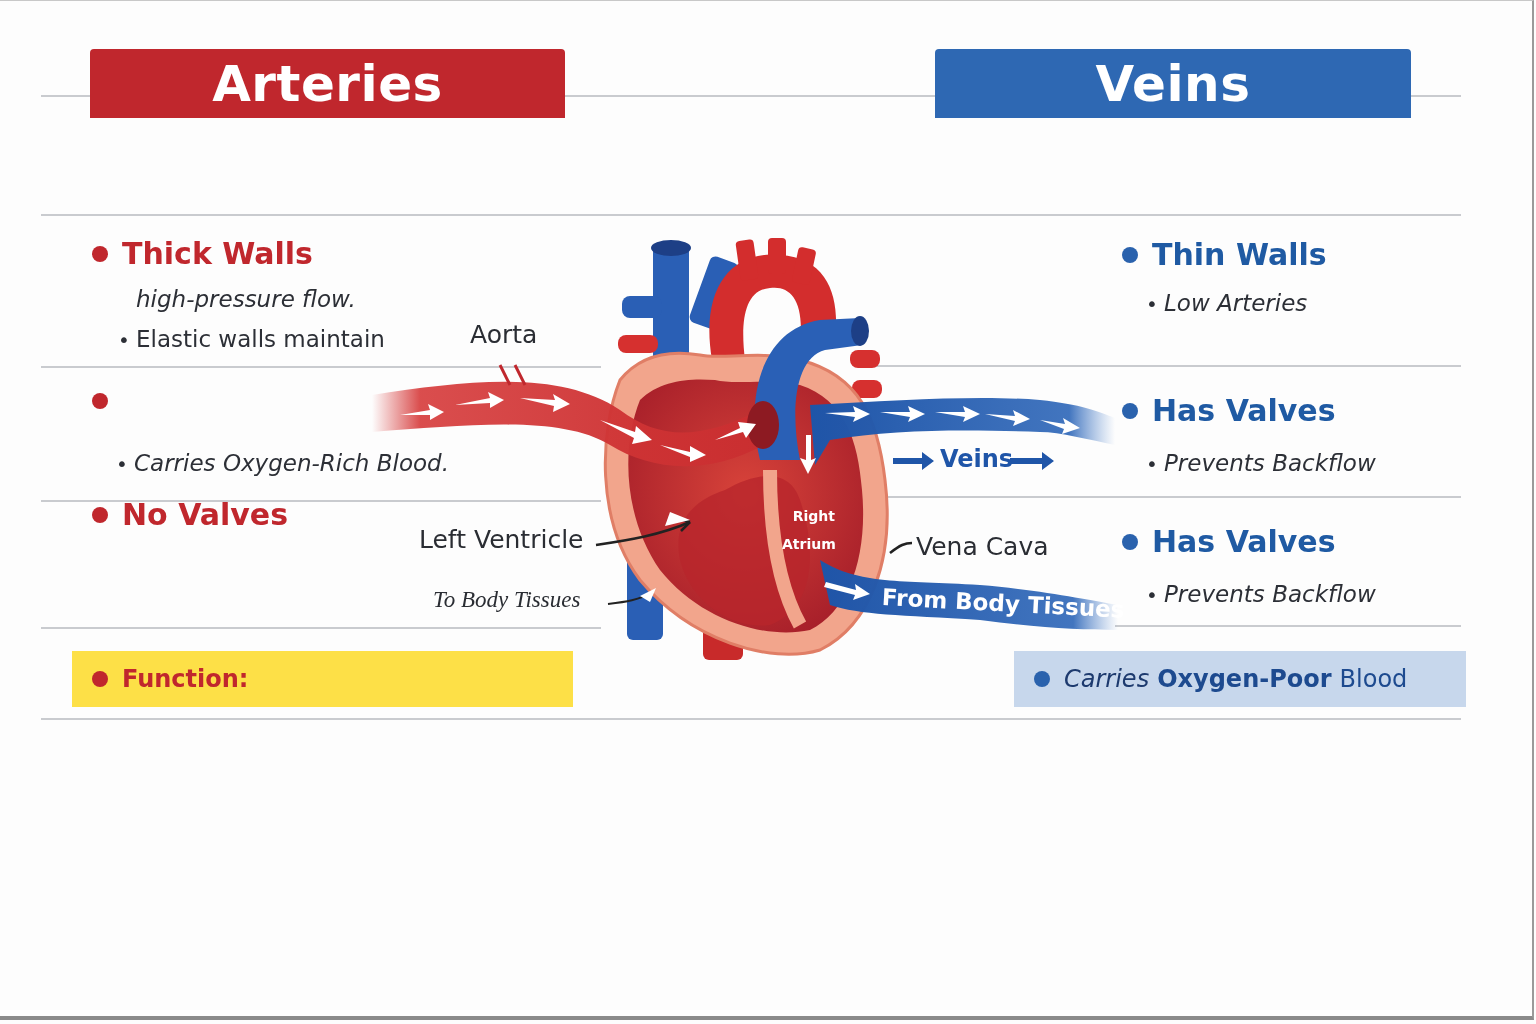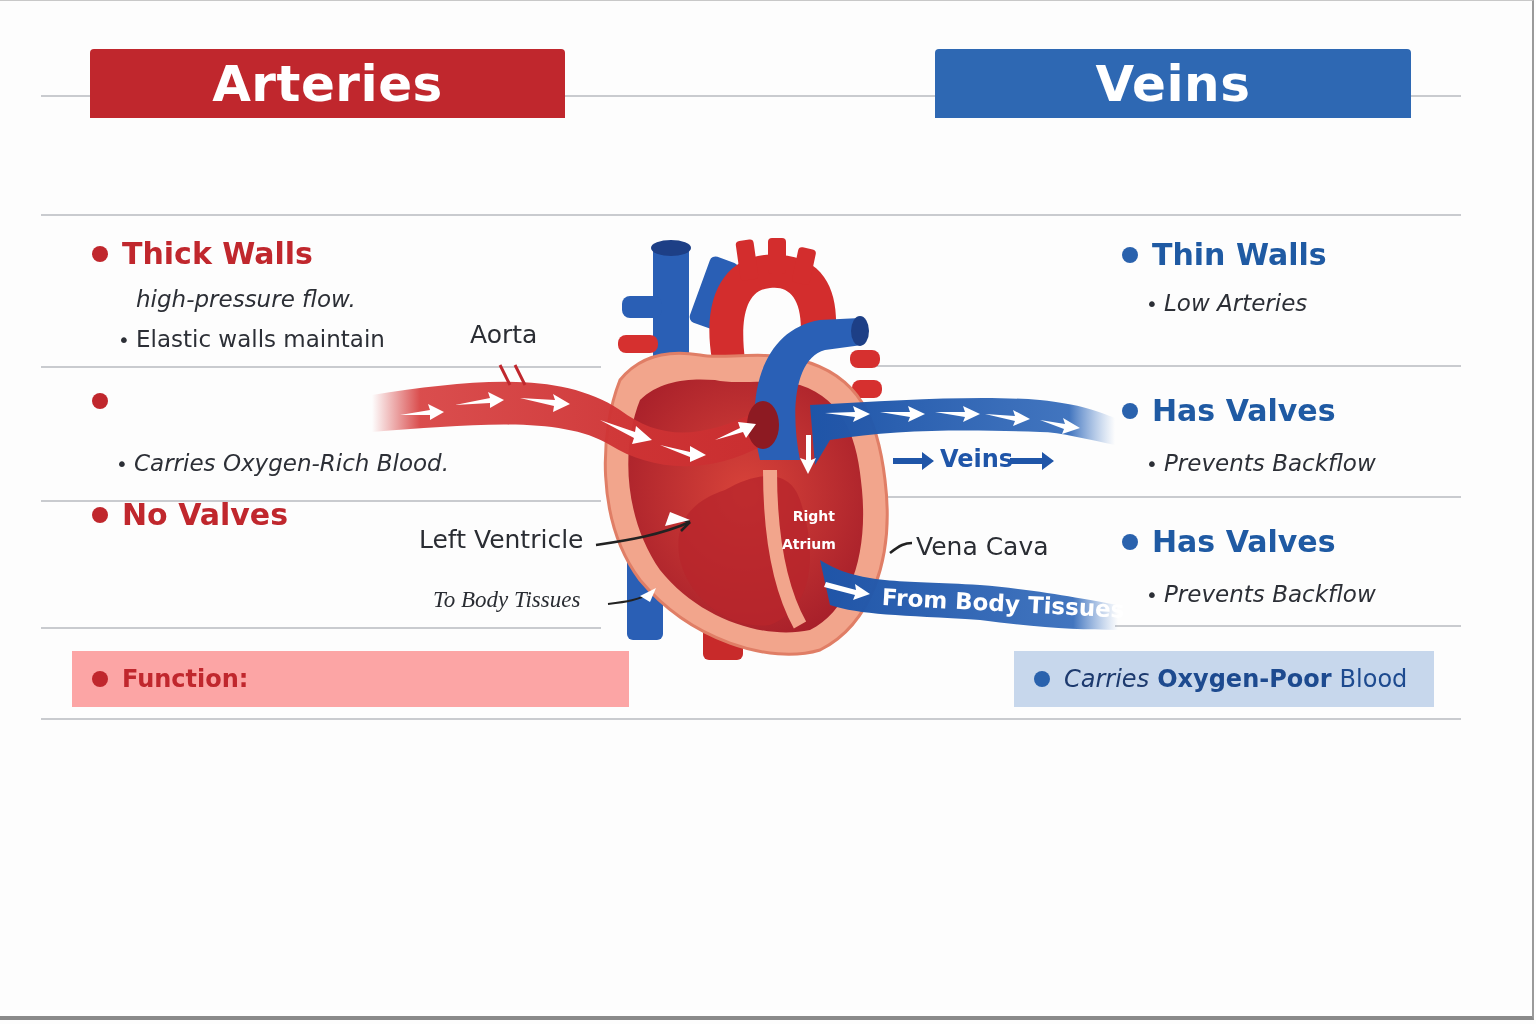--- a/index.html
+++ b/index.html
@@ -13,22 +13,22 @@
   .h-vein{left:935px;width:476px;background:#2e68b3;}
   .item{position:absolute;}
   .title{font-weight:bold;font-size:30px;display:flex;align-items:center;white-space:nowrap;}
   .dot{display:inline-block;width:16px;height:16px;border-radius:50%;margin-right:14px;}
   .red{color:#c0272d;} .red .dot,.dot.red-bg{background:#c0272d;}
   .blue{color:#1f5aa3;} .blue .dot,.dot.blue-bg{background:#2a62ad;}
   .sub{font-size:23px;color:#2c2f36;margin-top:6px;white-space:nowrap;line-height:34px;}
   .sub .b{display:inline-block;width:18px;font-size:20px;}
   .it{font-style:italic;}
   .box{position:absolute;height:56px;display:flex;align-items:center;font-size:24px;white-space:nowrap;box-sizing:border-box;padding-left:20px;}
-  .box-red{left:72px;top:651px;width:557px;background:#fca5a5;}
-  .box-blue{left:1014px;top:651px;width:420px;background:#c7d7ec;}
+  .box-red{left:72px;top:651px;width:501px;background:#fde047;}
+  .box-blue{left:1014px;top:651px;width:452px;background:#c7d7ec;}
   .lbl{position:absolute;font-size:25px;color:#2a2d33;white-space:nowrap;}
   .svg-wrap{position:absolute;left:0;top:0;width:1536px;height:1024px;pointer-events:none;}
 </style>
 </head>
 <body>
 
 <div class="frame"></div>
 
 <div class="hline" style="left:41px;top:95px;width:49px;"></div>
 <div class="hline" style="left:565px;top:95px;width:370px;"></div>

